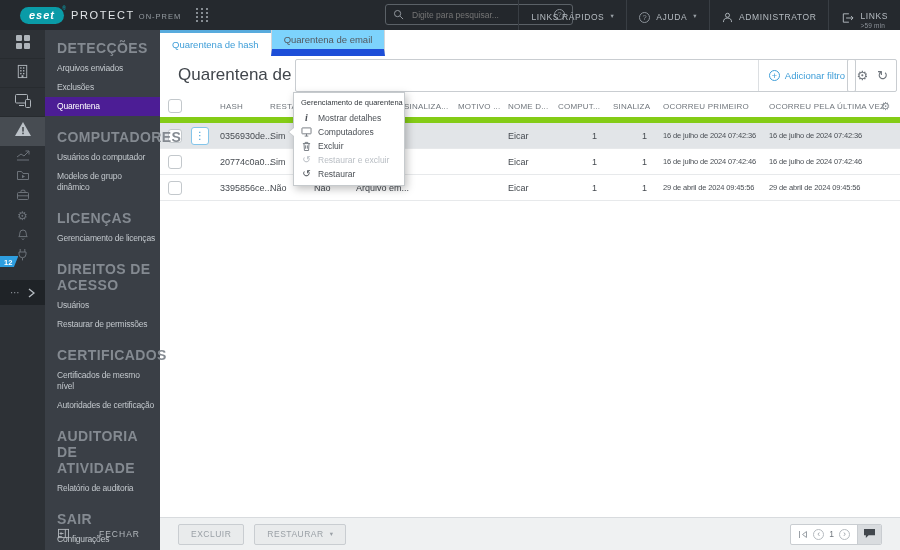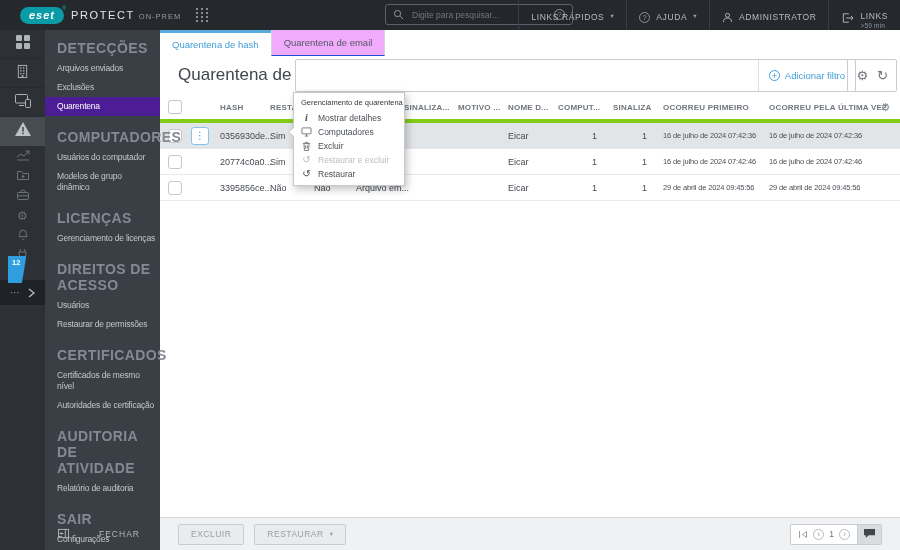--- a/index.html
+++ b/index.html
@@ -28,56 +28,56 @@
   .sair-stack{display:flex;flex-direction:column;line-height:9px}
   .sair-timer{font-size:6.5px;color:#8d939a;letter-spacing:.2px}
 
   
   .rail{position:absolute;left:0;top:30px;width:45px;bottom:0;background:#2d3136;z-index:40}
   .rail-cell{height:29px;display:flex;align-items:center;justify-content:center;border-bottom:1px solid #272b2f;cursor:pointer}
   .rail-cell.active{background:#474c52;border-bottom:1px solid #474c52}
   .rail-small{height:20px;display:flex;align-items:center;justify-content:center;cursor:pointer}
   .rail-band{margin-top:14px;height:25px;background:#1f2327;display:flex;align-items:center;justify-content:center;gap:8px;cursor:pointer}
   .rail-band .dots{color:#8d939a;font-size:10px;line-height:0}
-  .badge{position:absolute;left:8px;top:226px;background:#2e9edf;color:#fff;font-size:7.5px;font-weight:bold;
-         padding:2px 6px 16px 4px;clip-path:polygon(0 0,100% 0,76% 100%,0 100%);z-index:45}
+  .badge{position:absolute;left:0;top:226px;background:#2e9edf;color:#fff;font-size:7.5px;font-weight:bold;
+         padding:2px 6px 0 4px;clip-path:polygon(0 0,100% 0,76% 100%,0 100%);z-index:45}
 
   
   .sidebar{position:absolute;left:45px;top:30px;width:115px;bottom:0;background:#3a3f46;color:#c2c7cc;z-index:40}
   .side-scroll{padding-top:6px}
   .side-section{margin-bottom:9px}
   .side-title{font-size:14px;font-weight:bold;color:#848a91;padding:4px 4px 3px 12px;letter-spacing:.4px;white-space:pre-line}
   .side-item{font-size:8.5px;letter-spacing:-.2px;line-height:11px;padding:4px 2px 4px 12px;cursor:pointer;white-space:pre-line}
   .side-item.active{background:#4c1d95;color:#fff}
   .side-close{position:absolute;bottom:0;left:0;right:0;height:32px;display:flex;align-items:center;gap:29px;
               padding:0 12px;font-size:8.5px;letter-spacing:1px;color:#b3b8bd;cursor:pointer}
 
   
   .main{position:absolute;left:160px;top:30px;right:0;bottom:0;background:#fff}
   .tabstrip{height:26px;display:flex;background:#fff}
   .tab{padding:0 12px;display:flex;align-items:center;font-size:9.5px;cursor:pointer}
   .tab.active{background:#fff;color:#3f9ed8;border-top:3px solid #58abdd}
-  .tab.inactive{background:#f0abfc;color:#54595e;border-right:1px solid #d3d6d9;border-left:1px solid #d3d6d9;border-bottom:1px solid #1d4ed8}
+  .tab.inactive{background:#7dd3fc;color:#54595e;border-right:1px solid #d3d6d9;border-left:1px solid #d3d6d9;border-bottom:7px solid #1d4ed8}
 
   .titlebar{position:relative;height:39px}
   .page-title{position:absolute;left:18px;top:9px;font-size:17px;color:#41464c}
   .filterbox{position:absolute;left:135px;top:3px;width:561px;height:33px;border:1px solid #c9cdd1;border-radius:2px;
              background:#fff;display:flex;align-items:center}
   .filter-input{flex:1;height:100%;cursor:text}
   .addfilter{display:flex;align-items:center;gap:5px;color:#3f9ed8;font-size:9.5px;padding:0 10px;height:100%;
              border-left:1px solid #dcdfe2;cursor:pointer;white-space:nowrap}
   .plus-circle{width:11px;height:11px;border:1px solid #3f9ed8;border-radius:50%;display:flex;align-items:center;
                justify-content:center;font-size:9px;line-height:0}
   .toolbox{position:absolute;right:3px;top:3px;height:33px;border:1px solid #c9cdd1;border-radius:2px;
            display:flex;align-items:center;padding:0 8px;gap:9px;color:#6f757c}
   .tool-glyph{font-size:13px;line-height:0;cursor:pointer}
 
   
   .grid-cols{display:grid;grid-template-columns:28px 24px 50px 44px 42px 48px 54px 50px 50px 55px 50px 106px 110px 29px;align-items:center}
-  .thead{height:28px;border-bottom:4px solid #84cc16;font-size:8px;color:#70767c;font-weight:bold;letter-spacing:.2px}
+  .thead{height:28px;border-bottom:6px solid #84cc16;font-size:8px;color:#70767c;font-weight:normal;letter-spacing:.2px}
   .trow{height:26px;border-bottom:1px solid #e7e9eb;font-size:9px;color:#454a50}
   .trow.selected{background:#e2e5e8}
   .cell{padding-left:8px;white-space:nowrap;overflow:visible}
   .cell.num{text-align:right;padding-right:8px;padding-left:0}
   .cell.date{font-size:7.5px;letter-spacing:-.15px;color:#4a4f55}
   .cb{width:14px;height:14px;border:1px solid #c3c8cc;border-radius:3px;margin-left:8px;background:#fff;cursor:pointer}
   .hdr-gear{font-size:11px;color:#8a9096;text-align:center;cursor:pointer}
   .trigger{width:18px;height:18px;border:1px solid #84c5ea;border-radius:3px;background:#fff;color:#3f9ed8;
            display:flex;align-items:center;justify-content:center;font-size:10px;margin-left:3px;cursor:pointer}
 

